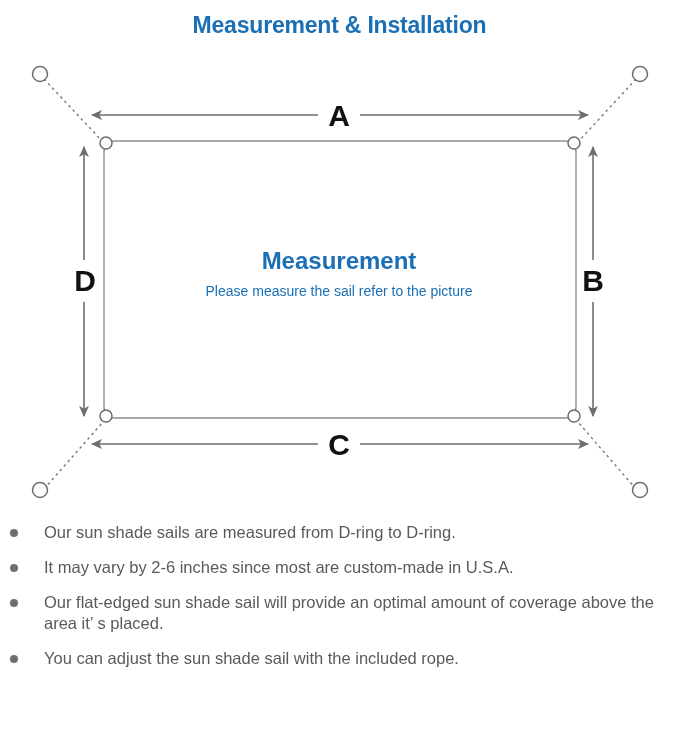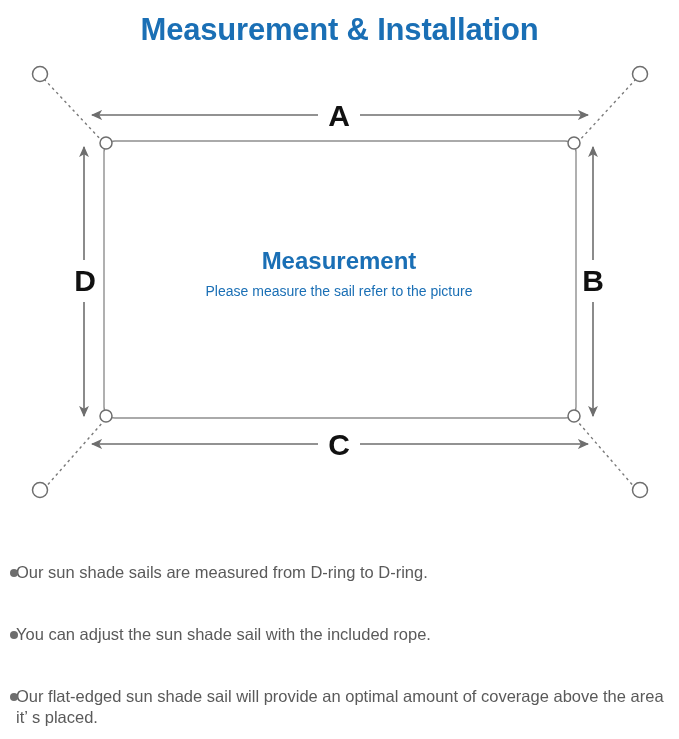--- a/index.html
+++ b/index.html
@@ -15,21 +15,21 @@
     font-family: "Liberation Sans", sans-serif;
     -webkit-font-smoothing: antialiased;
   }
 
   #page-title {
     position: absolute;
     left: 0;
     top: 14px;
     width: 679px;
     text-align: center;
-    font-size: 31px;
+    font-size: 23px;
     font-weight: bold;
     color: #1a6fb5;
     letter-spacing: -0.2px;
     line-height: 1;
   }
 
   #diagram {
     position: absolute;
     left: 0;
     top: 52px;
@@ -57,26 +57,25 @@
   }
 
   #bullet-list {
     position: absolute;
     left: 0;
     top: 522px;
     width: 679px;
   }
   .bullet-item {
     position: relative;
-    padding-left: 16px;
+    padding-left: 44px;
     margin-bottom: 13px;
     font-size: 16.5px;
     line-height: 1.32;
     color: #5a5a5a;
-    margin-top: 40px;
   }
   .bullet-dot {
     position: absolute;
     left: 10px;
     top: 7px;
     width: 8px;
     height: 8px;
     border-radius: 50%;
     background: #6e6e6e;
   }
@@ -150,19 +149,23 @@
   </svg>
 </div>
 
 <div id="bullet-list">
   <div class="bullet-item">
     <span class="bullet-dot"></span>
     <span class="bullet-text">Our sun shade sails are measured from D-ring to D-ring.</span>
   </div>
   <div class="bullet-item">
     <span class="bullet-dot"></span>
-    <span class="bullet-text">You can adjust the sun shade sail with the included rope.</span>
+    <span class="bullet-text">It may vary by 2-6 inches since most are custom-made in U.S.A.</span>
   </div>
   <div class="bullet-item">
     <span class="bullet-dot"></span>
     <span class="bullet-text">Our flat-edged sun shade sail will provide an optimal amount of coverage above the area it’ s placed.</span>
   </div>
+  <div class="bullet-item">
+    <span class="bullet-dot"></span>
+    <span class="bullet-text">You can adjust the sun shade sail with the included rope.</span>
+  </div>
 </div>
 
 </body></html>

